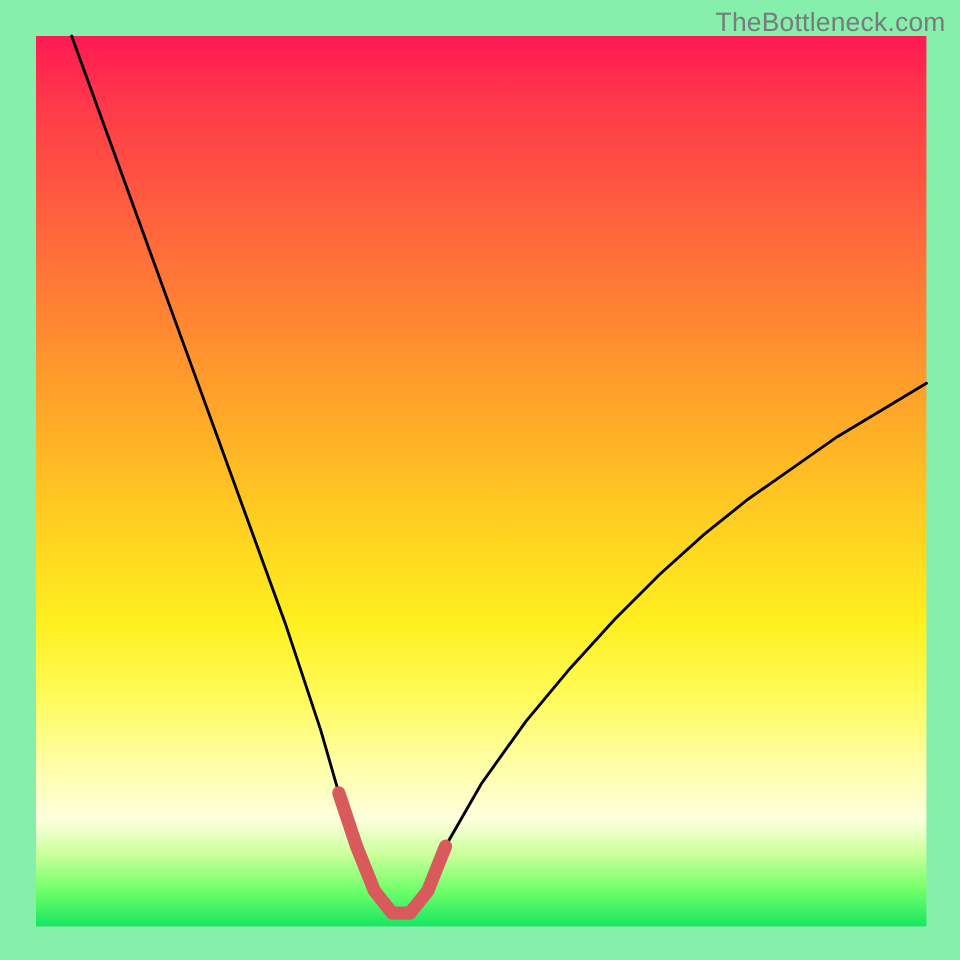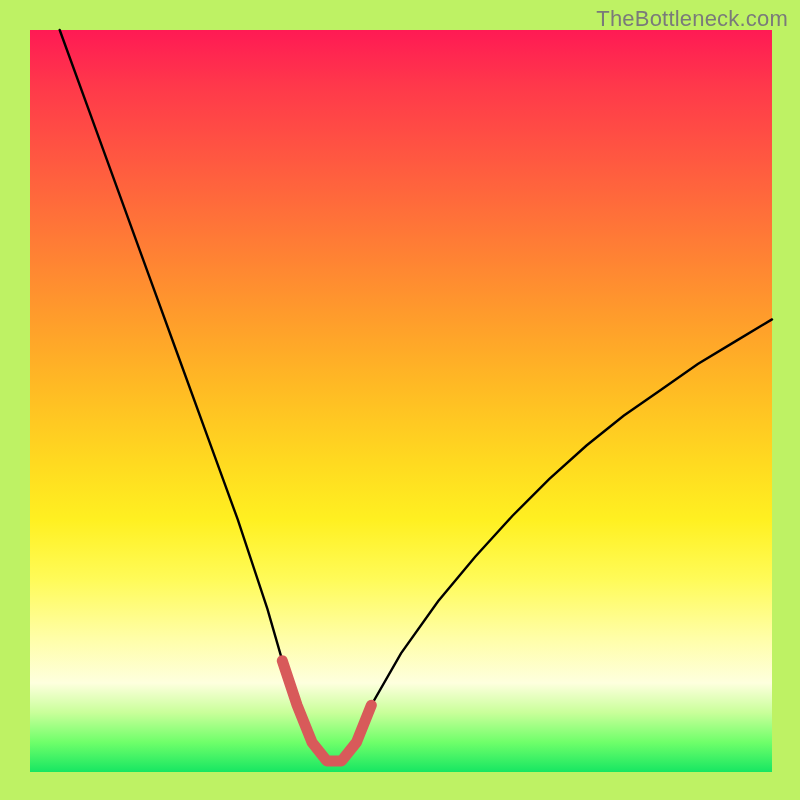--- a/index.html
+++ b/index.html
@@ -10,21 +10,21 @@
     background: #000;
     overflow: hidden;
     font-family: Arial, Helvetica, sans-serif;
   }
   .frame {
     position: absolute;
     left: 0;
     top: 0;
     width: 800px;
     height: 800px;
-    background: #bef264;
+    background: #86efac;
   }
   .plot {
     position: absolute;
     left: 30px;
     top: 30px;
     width: 742px;
     height: 742px;
     
     background: linear-gradient(to bottom,
       #ff1a54 0%,

